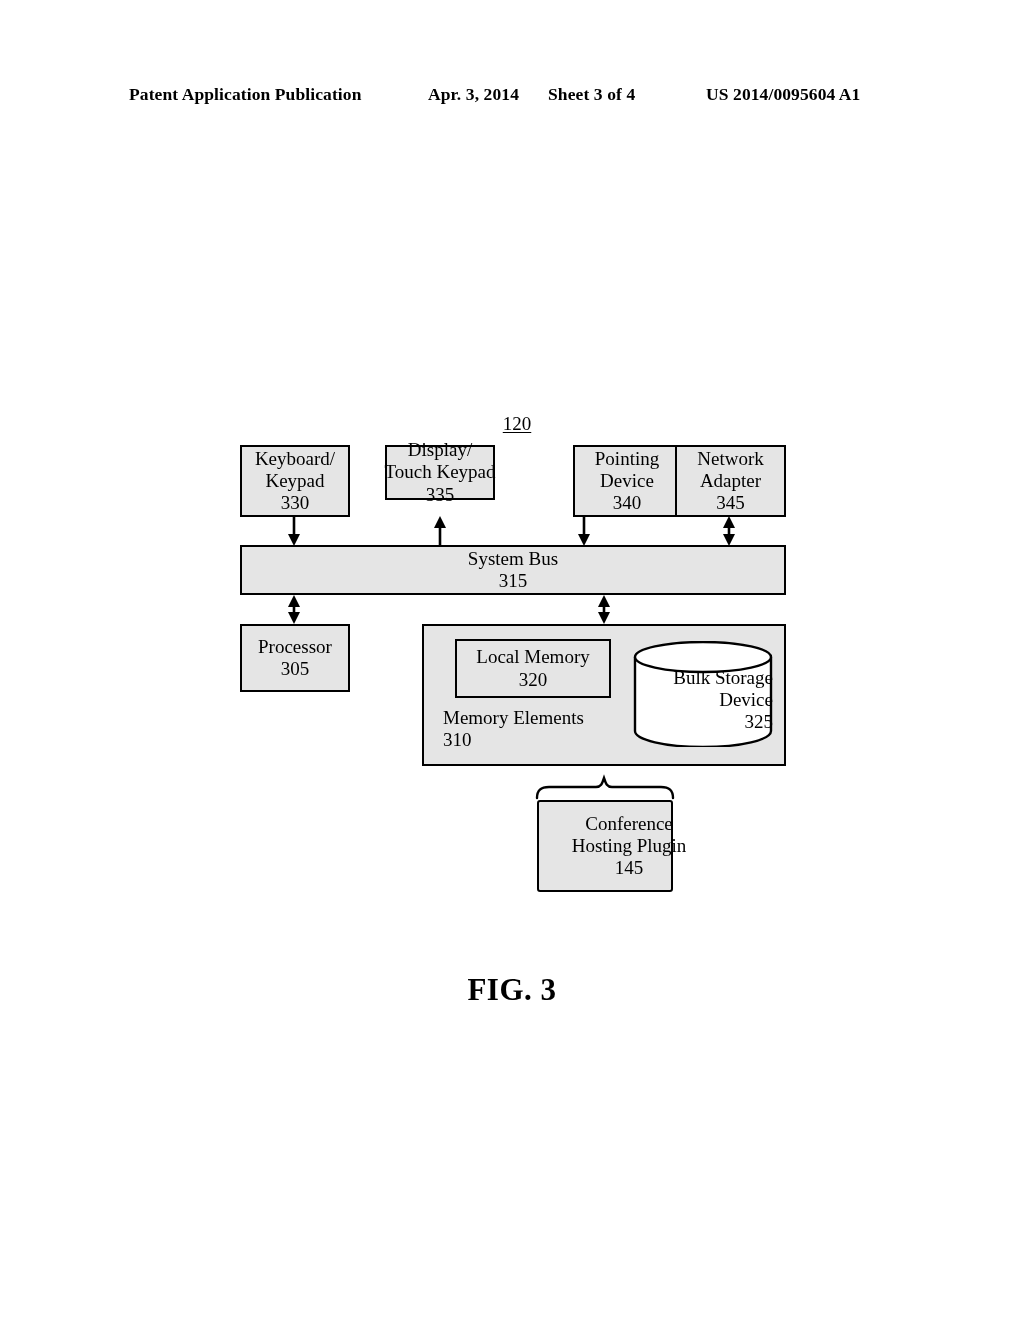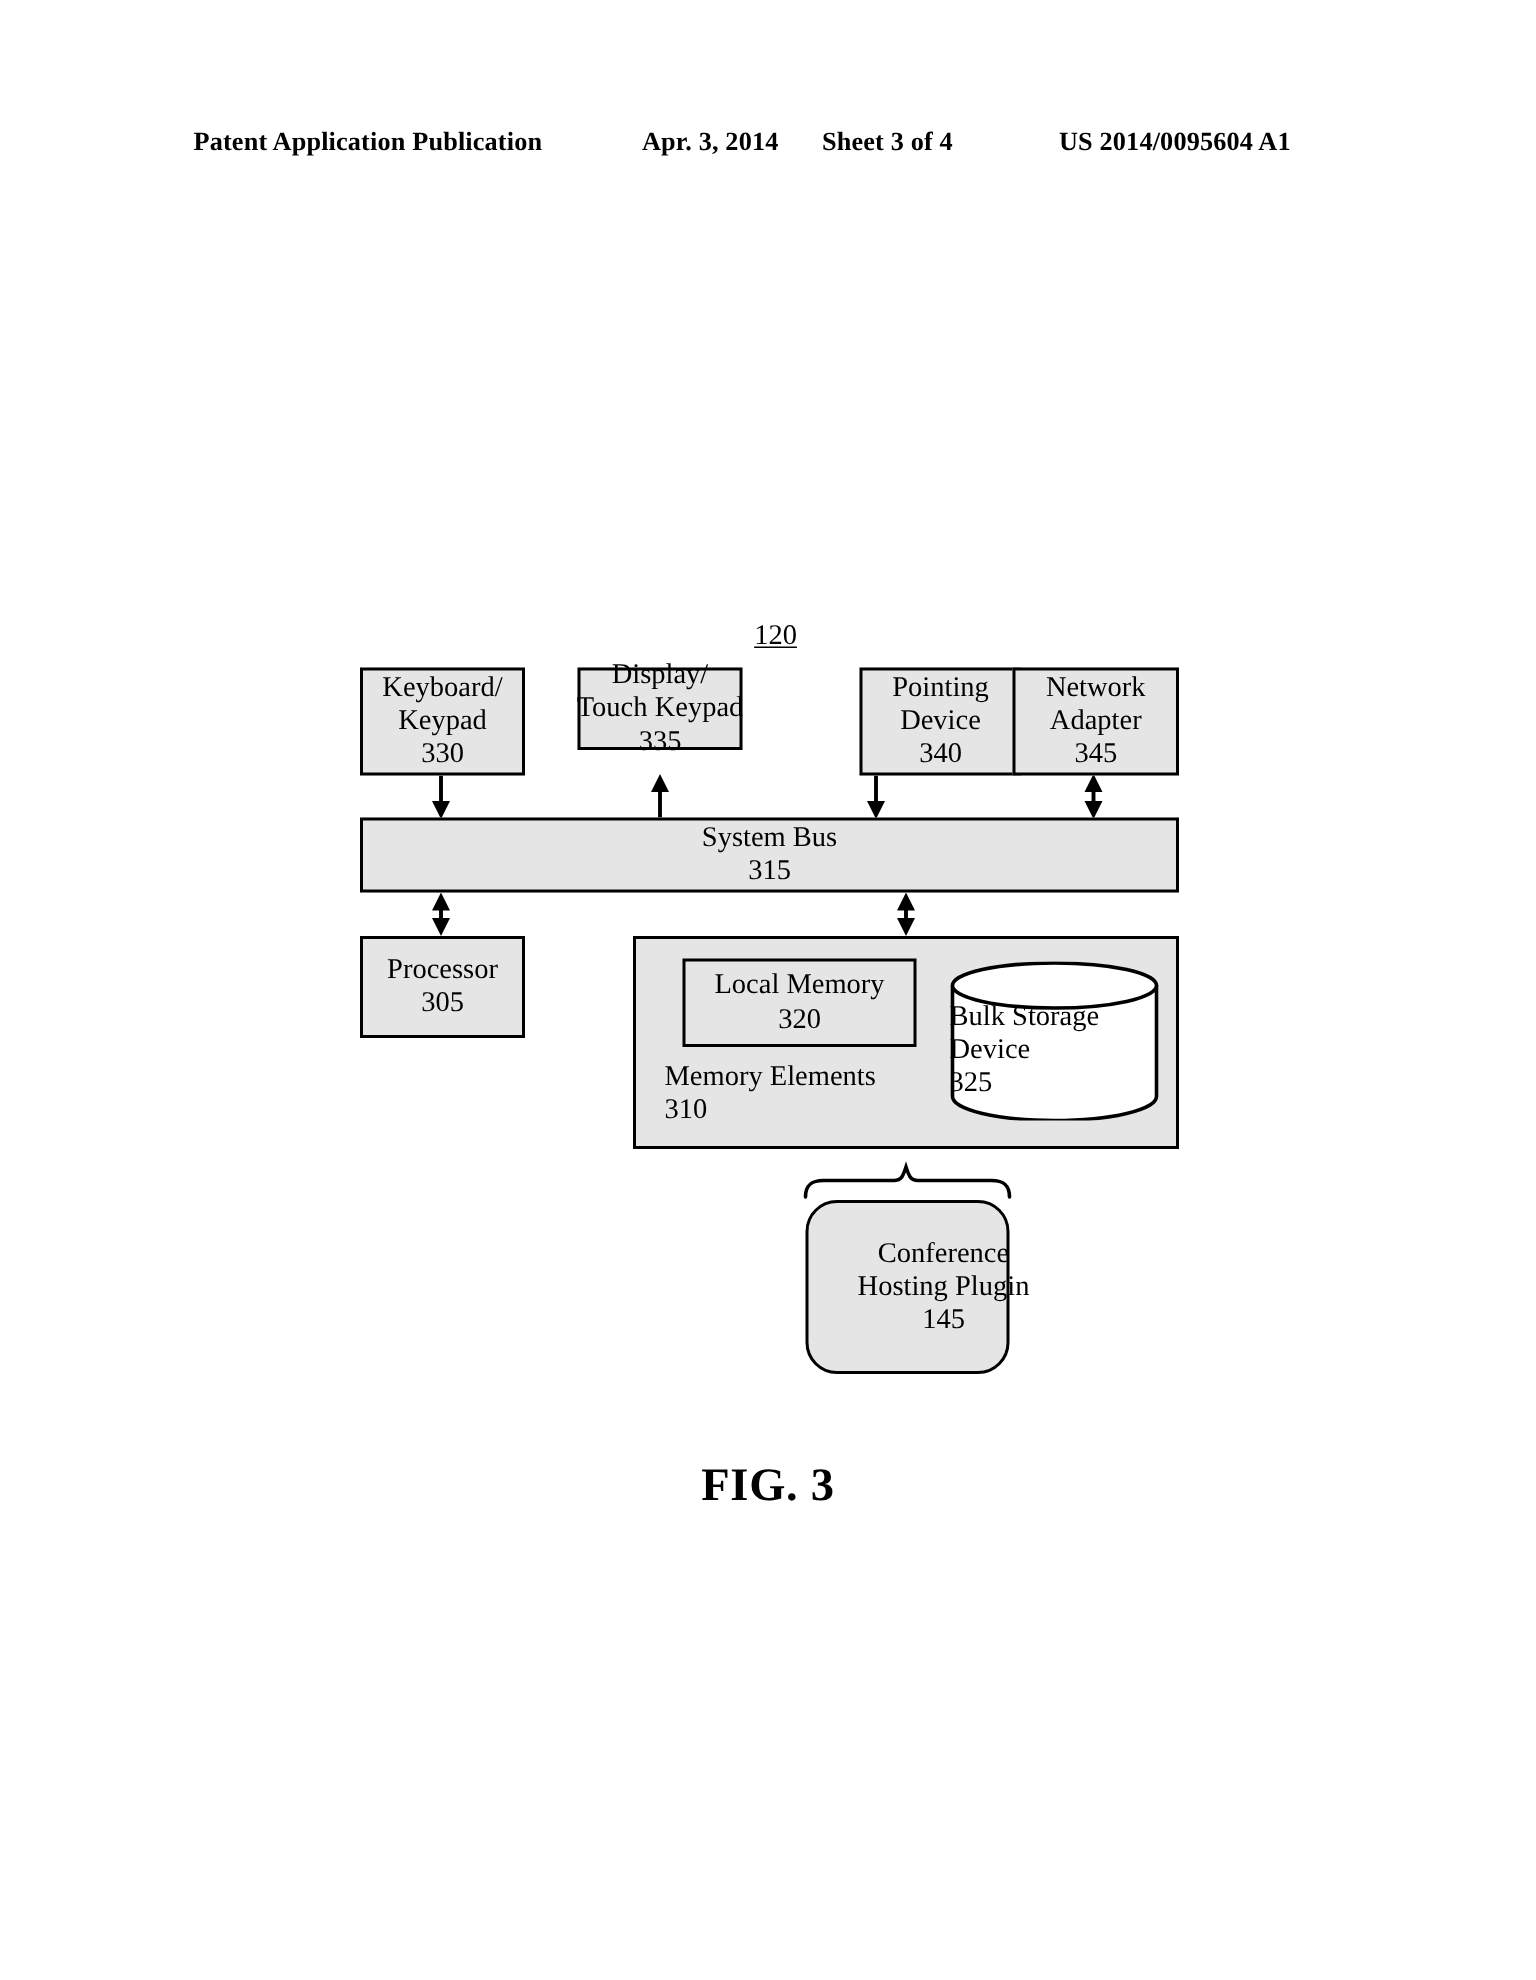--- a/index.html
+++ b/index.html
@@ -111,29 +111,29 @@
     top: 641px;
     width: 140px;
     height: 106px;
   }
   #cyl-bulk svg { display: block; }
   #cyl-bulk .cyl-text {
     position: absolute;
     left: 0;
     top: 26px;
     width: 140px;
-    text-align: left;
+    text-align: right;
     font-size: 19px;
     line-height: 1.16;
   }
 
   
   #box-plugin {
-    left: 537px; top: 800px; width: 136px; height: 116px;
-    border-radius: 21px;
+    left: 537px; top: 800px; width: 136px; height: 92px;
+    border-radius: 3px;
     padding-left: 48px;
   }
 
   
   #fig-caption {
     position: absolute;
     left: 0;
     top: 972px;
     width: 1024px;
     text-align: center;

